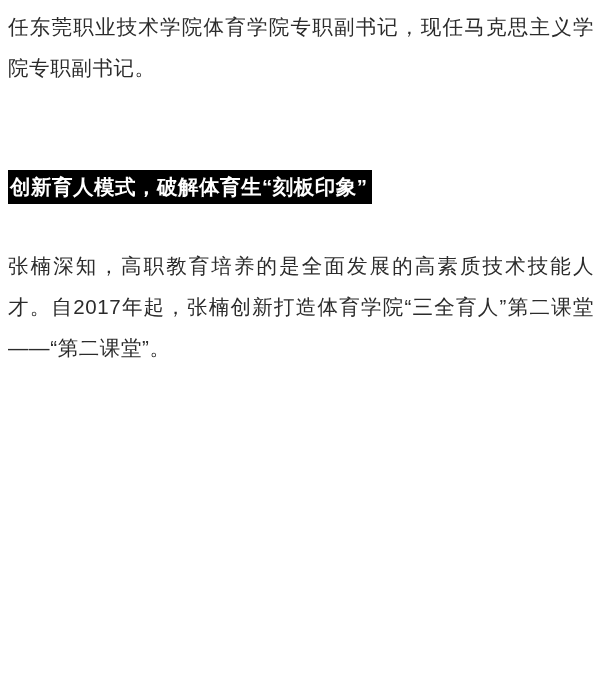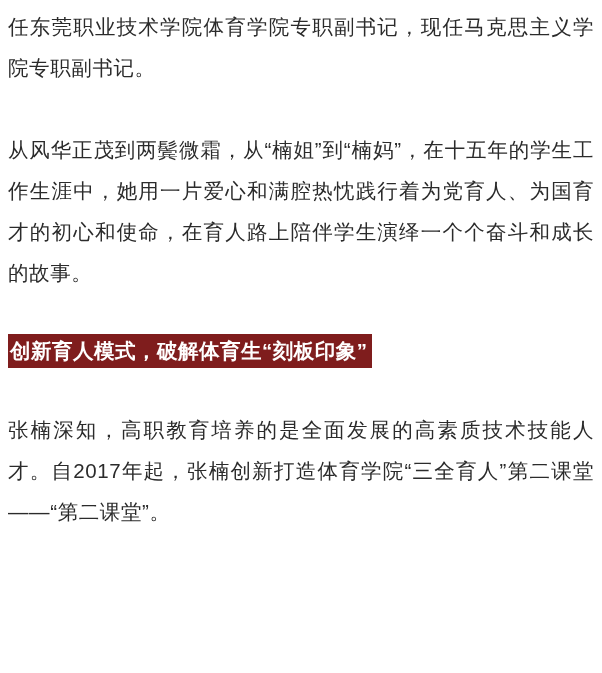--- a/index.html
+++ b/index.html
@@ -31,40 +31,39 @@
   }
   .gap {
     height: 41px;
   }
   .heading-wrap {
     margin: 0;
     padding: 0;
   }
   .heading {
     display: inline-block;
-    background: #7f1d1d;
+    background: #000000;
     color: #ffffff;
     font-size: 20.5px;
     font-weight: bold;
     line-height: 34px;
     padding: 0 4px 0 2px;
     letter-spacing: 0.5px;
     white-space: nowrap;
   }
 </style>
 </head>
 <body>
 
 <div class="article">
 
   <p class="para first">任东莞职业技术学院体育学院专职副书记，现任马克思主义学院专职副书记。</p>
 
   <div class="gap"></div>
 
-  <p class="para">从风华正茂到两鬓微霜，从“楠姐”到“楠妈”，在十五年的学生工作生涯中，她用一片爱心和满腔热忱践行着为党育人、为国育才的初心和使命，在育人路上陪伴学生演绎一个个奋斗和成长的故事。</p>
 
   <div class="gap"></div>
 
   <div class="heading-wrap">
     <span class="heading">创新育人模式，破解体育生“刻板印象”</span>
   </div>
 
   <div class="gap"></div>
 
   <p class="para">张楠深知，高职教育培养的是全面发展的高素质技术技能人才。自2017年起，张楠创新打造体育学院“三全育人”第二课堂——“第二课堂”。</p>

